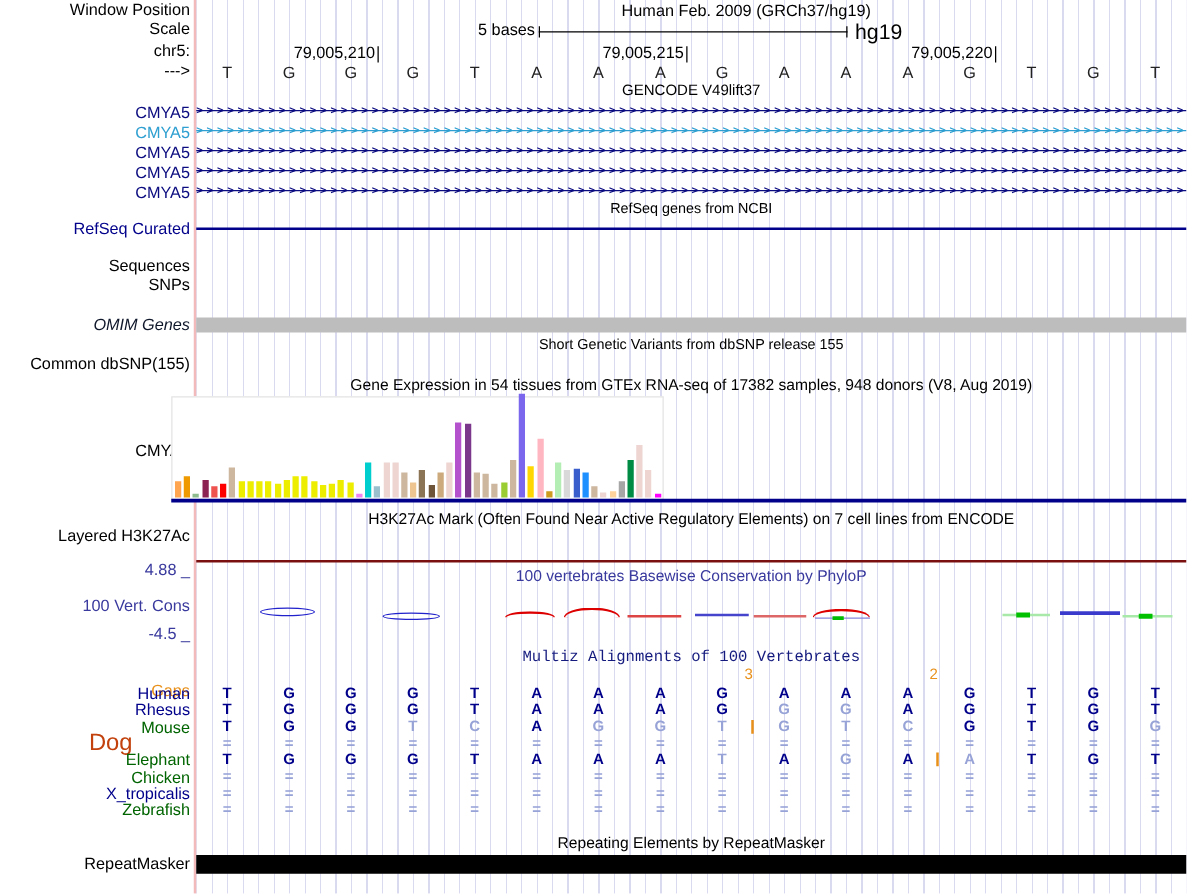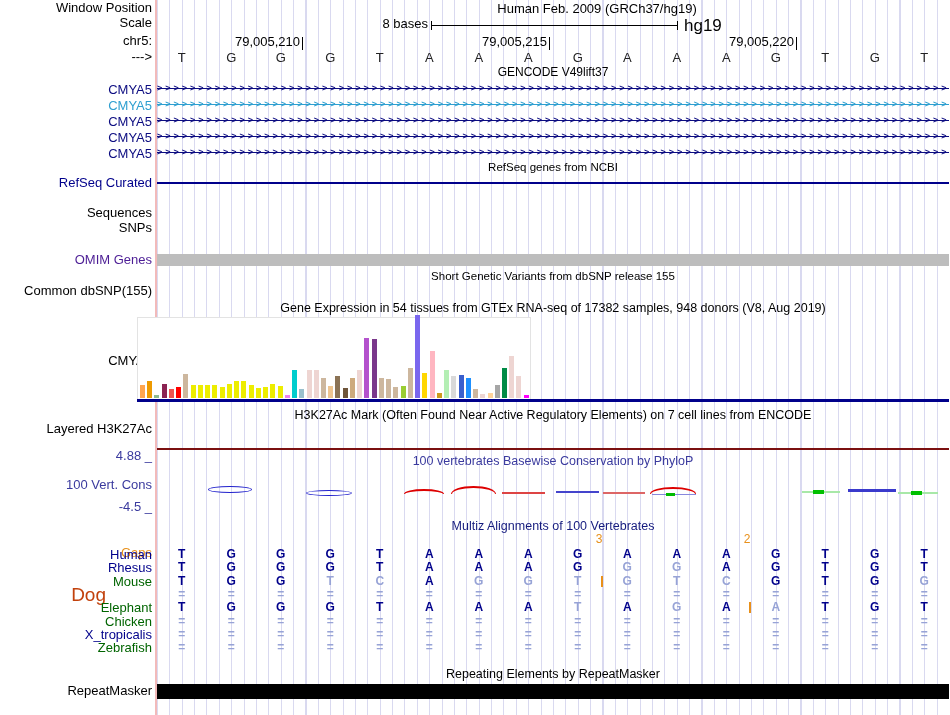--- a/index.html
+++ b/index.html
@@ -21,21 +21,21 @@
 <div id="canvas">
   <div id="grid"></div>
   <div id="selline"></div>
 
   <div class="lbl" style="top:1px">Window Position</div>
   <div class="abs" style="left:244px;top:1px;width:706px;display:flex;justify-content:center;gap:18px;font-size:13px;">
     <span>Human Feb. 2009 (GRCh37/hg19)</span>
   </div>
 
   <div class="lbl" style="top:16px">Scale</div>
-  <div class="abs" style="right:522px;top:16px;font-size:13px;">8 bases</div>
+  <div class="abs" style="right:522px;top:16px;font-size:13px;">5 bases</div>
   <div class="abs" style="left:431px;top:25px;width:247px;height:1px;background:#000;"></div>
   <div class="tick" style="left:431px;top:21px;height:9px;"></div>
   <div class="tick" style="left:677px;top:21px;height:9px;"></div>
   <div class="abs" style="left:684px;top:16px;font-size:17px;">hg19</div>
 
   <div class="lbl" style="top:34px">chr5:</div>
   <div id="posticks">
       <div style="position: absolute; right: 650px; top: 34px; font-size: 13px; white-space: nowrap;">79,005,210</div>
       <div style="position: absolute; left: 302px; top: 37px; width: 1px; height: 13px; background: rgb(0, 0, 0);"></div>
       <div style="position: absolute; right: 403px; top: 34px; font-size: 13px; white-space: nowrap;">79,005,215</div>
@@ -78,21 +78,21 @@
       <div style="position: absolute; left: 157px; top: 146px; width: 792px; height: 13px; overflow: hidden; color: rgb(11, 11, 128); font-size: 9px; font-weight: bold; letter-spacing: 3px; line-height: 13px; white-space: nowrap; background-image: linear-gradient(rgb(11, 11, 128), rgb(11, 11, 128)); background-repeat: no-repeat; background-position: 0px 6px; background-size: 100% 1px;">&gt;&gt;&gt;&gt;&gt;&gt;&gt;&gt;&gt;&gt;&gt;&gt;&gt;&gt;&gt;&gt;&gt;&gt;&gt;&gt;&gt;&gt;&gt;&gt;&gt;&gt;&gt;&gt;&gt;&gt;&gt;&gt;&gt;&gt;&gt;&gt;&gt;&gt;&gt;&gt;&gt;&gt;&gt;&gt;&gt;&gt;&gt;&gt;&gt;&gt;&gt;&gt;&gt;&gt;&gt;&gt;&gt;&gt;&gt;&gt;&gt;&gt;&gt;&gt;&gt;&gt;&gt;&gt;&gt;&gt;&gt;&gt;&gt;&gt;&gt;&gt;&gt;&gt;&gt;&gt;&gt;&gt;&gt;&gt;&gt;&gt;&gt;&gt;&gt;&gt;&gt;&gt;&gt;&gt;&gt;&gt;&gt;&gt;&gt;&gt;&gt;&gt;&gt;&gt;&gt;&gt;&gt;&gt;&gt;&gt;&gt;&gt;&gt;&gt;&gt;&gt;&gt;&gt;&gt;&gt;&gt;&gt;&gt;&gt;&gt;&gt;&gt;&gt;&gt;&gt;</div>
     </div>
 
   <div class="ctr" style="top:161px;font-size:11.5px;">RefSeq genes from NCBI</div>
   <div class="lbl" style="top:176px;color:#00008B;">RefSeq Curated</div>
   <div class="abs" style="left:157px;top:182px;width:792px;height:2px;background:#00008B;"></div>
 
   <div class="lbl" style="top:206px">Sequences</div>
   <div class="lbl" style="top:221px">SNPs</div>
 
-  <div class="lbl" style="top:253px;color:#4c1d95;">OMIM Genes</div>
+  <div class="lbl" style="top:253px;color:#0f172a;font-style:italic;">OMIM Genes</div>
   <div class="abs" style="left:157px;top:254px;width:792px;height:12px;background:#BDBDBD;"></div>
 
   <div class="ctr" style="top:270px;font-size:11.5px;">Short Genetic Variants from dbSNP release 155</div>
   <div class="lbl" style="top:284px">Common dbSNP(155)</div>
 
   <div class="ctr" style="top:301px;font-size:12.5px;">Gene Expression in 54 tissues from GTEx RNA-seq of 17382 samples, 948 donors (V8, Aug 2019)</div>
   <div class="lbl" style="top:354px">CMYA5</div>
   <div class="abs" style="left:137px;top:317px;width:394px;height:83px;background:#fff;border:1px solid #e3e3e3;box-sizing:border-box;" id="gtexpanel">
       <div style="position: absolute; left: 2px; bottom: 1px; width: 5px; height: 13px; background: rgb(255, 165, 79);"></div>
       <div style="position: absolute; left: 9.24px; bottom: 1px; width: 5px; height: 17px; background: rgb(238, 154, 0);"></div>
@@ -170,21 +170,21 @@
       <div style="position: absolute; left: 650px; top: 487px; width: 46px; height: 7px; border-top: 2px solid rgb(221, 0, 0); border-left: 1px solid rgb(221, 0, 0); border-right: 1px solid rgb(221, 0, 0); border-radius: 50% 50% 0px 0px / 100% 100% 0px 0px; box-sizing: border-box;"></div>
       <div style="position: absolute; left: 652px; top: 494px; width: 44px; height: 1px; background: rgb(136, 136, 221);"></div>
       <div style="position: absolute; left: 666px; top: 493px; width: 9px; height: 3px; background: rgb(0, 187, 0);"></div>
       <div style="position: absolute; left: 802px; top: 491px; width: 38px; height: 2px; background: rgb(168, 232, 168);"></div>
       <div style="position: absolute; left: 813px; top: 490px; width: 11px; height: 4px; background: rgb(0, 192, 0);"></div>
       <div style="position: absolute; left: 848px; top: 489px; width: 48px; height: 3px; background: rgb(58, 58, 204);"></div>
       <div style="position: absolute; left: 898px; top: 492px; width: 40px; height: 2px; background: rgb(168, 232, 168);"></div>
       <div style="position: absolute; left: 911px; top: 491px; width: 11px; height: 4px; background: rgb(0, 192, 0);"></div>
     </div>
 
-  <div class="ctr" style="top:519px;font-size:12.5px;color:#151B7E;">Multiz Alignments of 100 Vertebrates</div>
+  <div class="ctr" style="top:519px;font-size:12.5px;color:#151B7E;font-family:Liberation Mono, monospace;">Multiz Alignments of 100 Vertebrates</div>
   <div class="lbl" style="top:533px;color:#E8901A;margin-top:13px;">Gaps</div>
   <div id="multizrows">
       <div style="position: absolute; right: 798px; top: 548px; font-size: 13px; line-height: 13px; color: rgb(0, 0, 139); white-space: nowrap;">Human</div>
       <div style="position: absolute; left: 157px; top: 548px; width: 792px; height: 13px; display: flex; font-size: 12px; font-weight: bold; line-height: 13px;">
         <div style="flex: 1 1 0%; text-align: center; color: rgb(0, 0, 139);">T</div>
         <div style="flex: 1 1 0%; text-align: center; color: rgb(0, 0, 139);">G</div>
         <div style="flex: 1 1 0%; text-align: center; color: rgb(0, 0, 139);">G</div>
         <div style="flex: 1 1 0%; text-align: center; color: rgb(0, 0, 139);">G</div>
         <div style="flex: 1 1 0%; text-align: center; color: rgb(0, 0, 139);">T</div>
         <div style="flex: 1 1 0%; text-align: center; color: rgb(0, 0, 139);">A</div>

